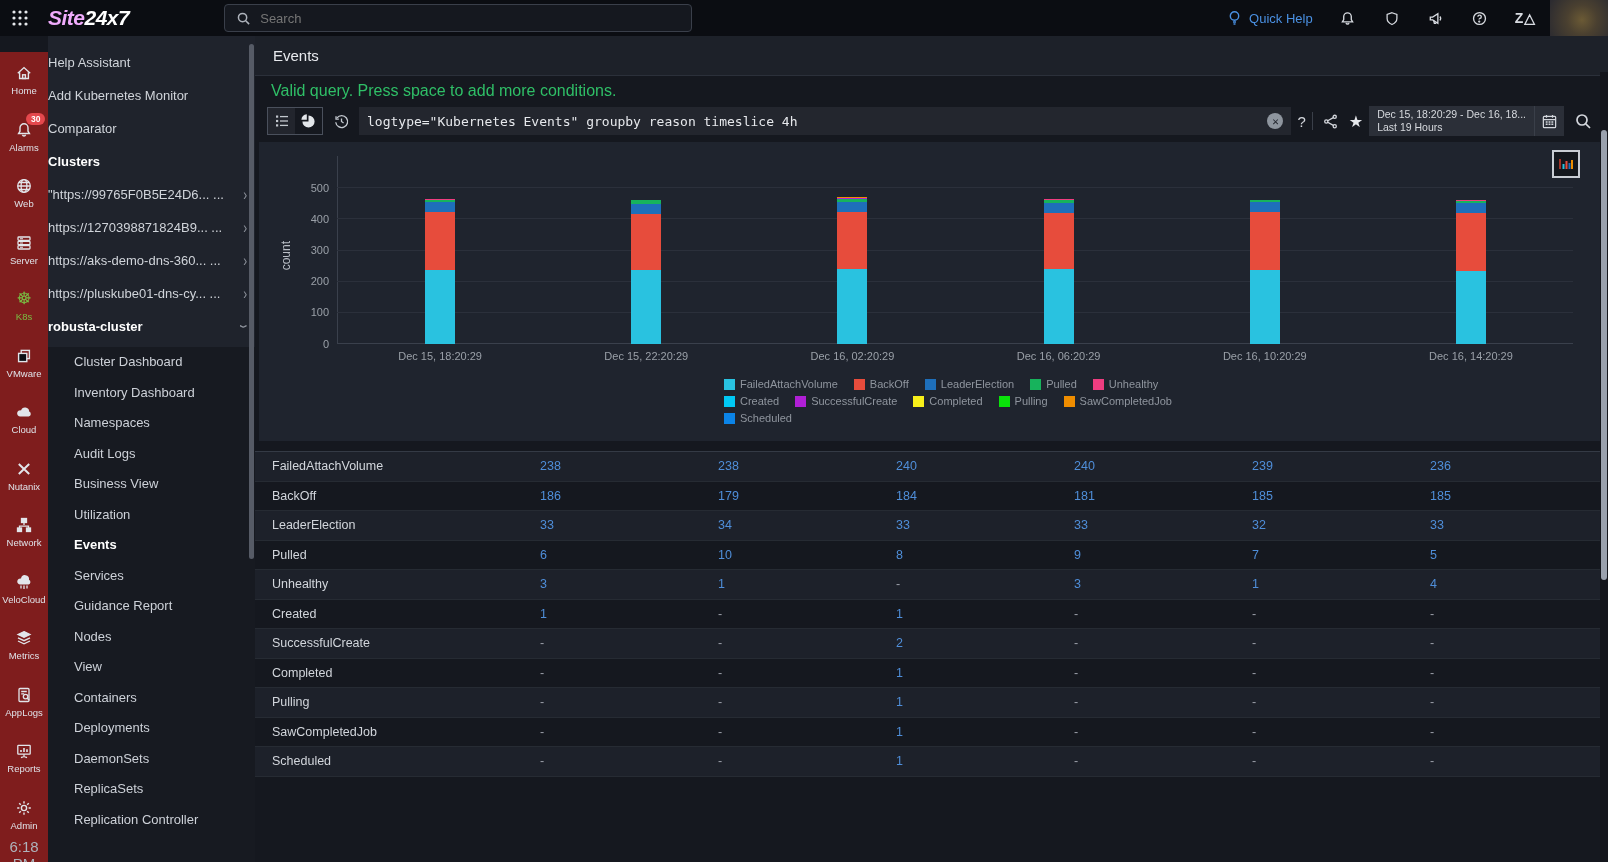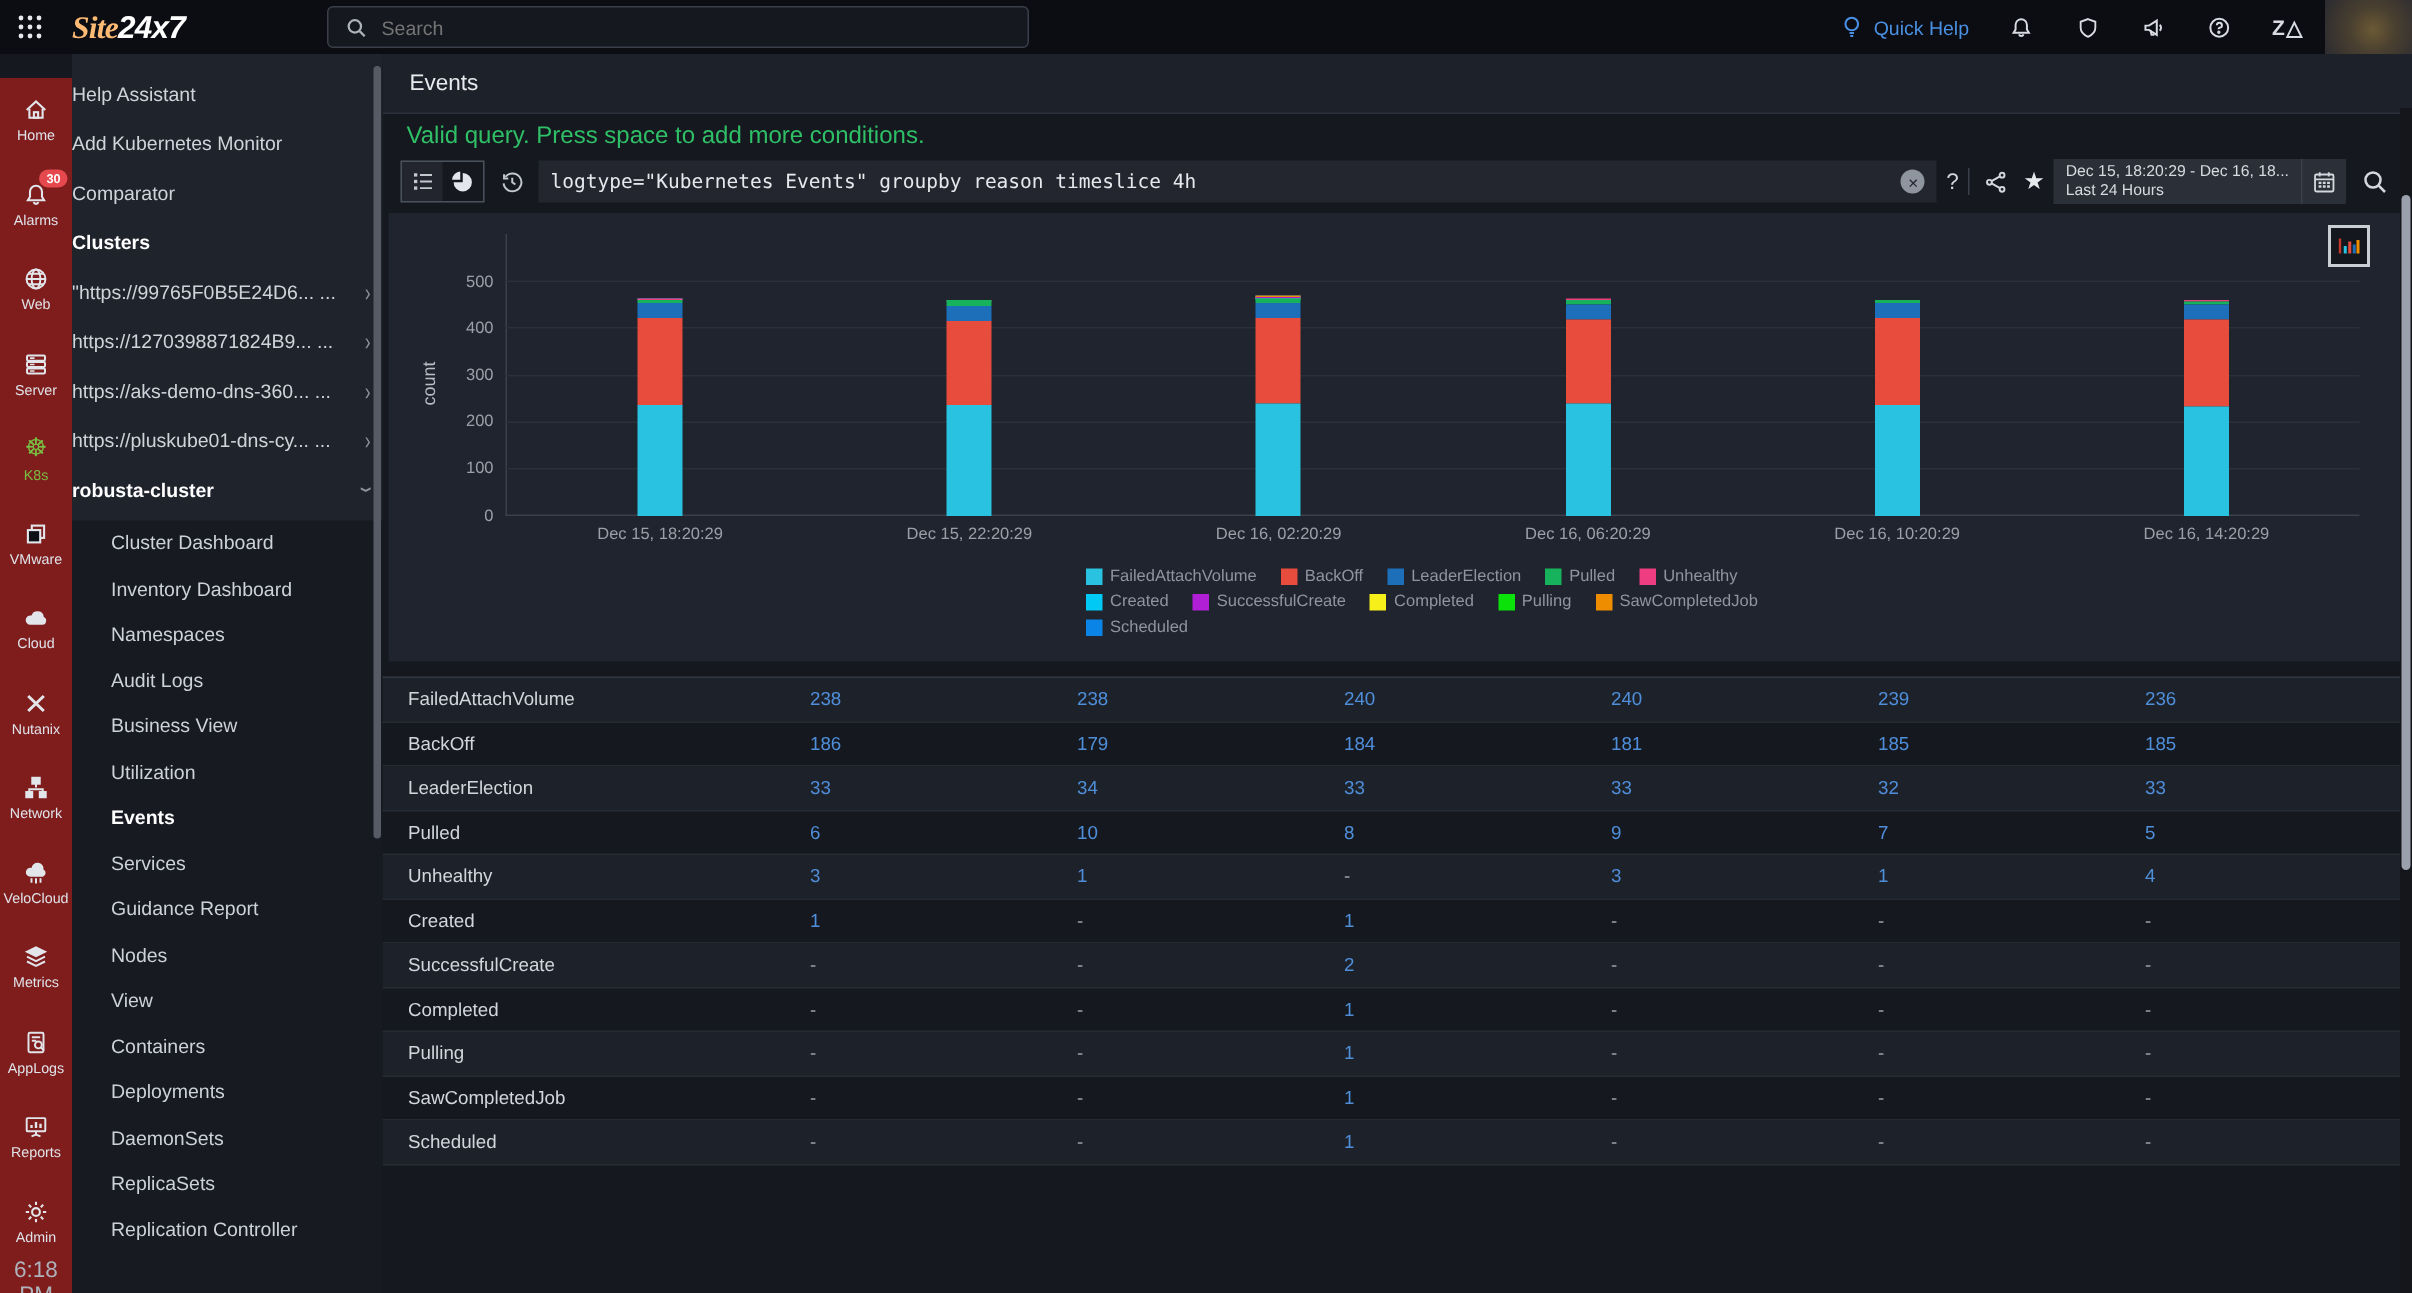--- a/index.html
+++ b/index.html
@@ -4,21 +4,21 @@
 <style>
   * { margin:0; padding:0; box-sizing:border-box; }
   html,body { width:1608px; height:862px; overflow:hidden; background:#15181f;
     font-family:"Liberation Sans", sans-serif; color:#d4d7dd; }
 
   
   .topbar { position:absolute; left:0; top:0; width:1608px; height:36px; background:#0b0d12;
     display:flex; align-items:center; z-index:30; }
   .apps-grid { width:40px; display:flex; justify-content:center; cursor:pointer; }
   .logo { font-size:21px; font-weight:bold; letter-spacing:-0.5px; margin-left:8px; font-style:italic; }
-  .logo .site { color:#fdba74;font-family:Liberation Serif, serif; } .logo .rest { color:#ffffff; }
+  .logo .site { color:#f0abfc; } .logo .rest { color:#ffffff; }
   .search-box { margin-left:95px; width:468px; height:28px; background:#15181f; border:1px solid #3a3f4a;
     border-radius:4px; display:flex; align-items:center; padding:0 10px; gap:8px; }
   .search-box input { background:transparent; border:none; outline:none; color:#b9bec7; font-size:13px; width:100%;
     font-family:"Liberation Sans", sans-serif; }
   .topbar-right { margin-left:auto; display:flex; align-items:center; gap:26px; }
   .quick-help { display:flex; align-items:center; gap:6px; color:#4a90e2; font-size:13px; cursor:pointer; }
   .tb-icon { width:18px; height:18px; display:inline-flex; align-items:center; justify-content:center; cursor:pointer; }
   .zia { color:#d8dbe1; font-size:14px; font-weight:bold; letter-spacing:1px; cursor:pointer; }
   .avatar { width:58px; height:36px; margin-left:14px;
     background:radial-gradient(circle at 55% 55%, #6b5a35 0%, #4a4030 40%, #2a2a30 100%); cursor:pointer; }
@@ -401,21 +401,21 @@
         <circle cx="12.5" cy="3" r="1.7"></circle>
           <circle cx="3.5" cy="8" r="1.7"></circle>
           <circle cx="12.5" cy="13" r="1.7"></circle>
         <path d="M5 7.2l6-3.4M5 8.8l6 3.4"></path>
         </svg>
     </span>
     <span class="star">★</span>
     <div class="time-box">
       <div class="time-text">
         <div>Dec 15, 18:20:29 - Dec 16, 18...</div>
-        <div>Last 24 Hours</div>
+        <div>Last 19 Hours</div>
       </div>
       <span class="cal">
         <svg width="17" height="17" viewBox="0 0 18 18" fill="none" stroke="#d4d7dd" stroke-width="1.3">
           <rect x="2.5" y="3.5" width="13" height="12" rx="1"></rect>
             <path d="M2.5 7h13M5.8 2v3M12.2 2v3"></path>
           <path d="M5 9.5h2M8 9.5h2M11 9.5h2M5 12h2M8 12h2M11 12h2" stroke-width="1.6"></path>
           </svg>
       </span>
     </div>
     <span class="q-search">

